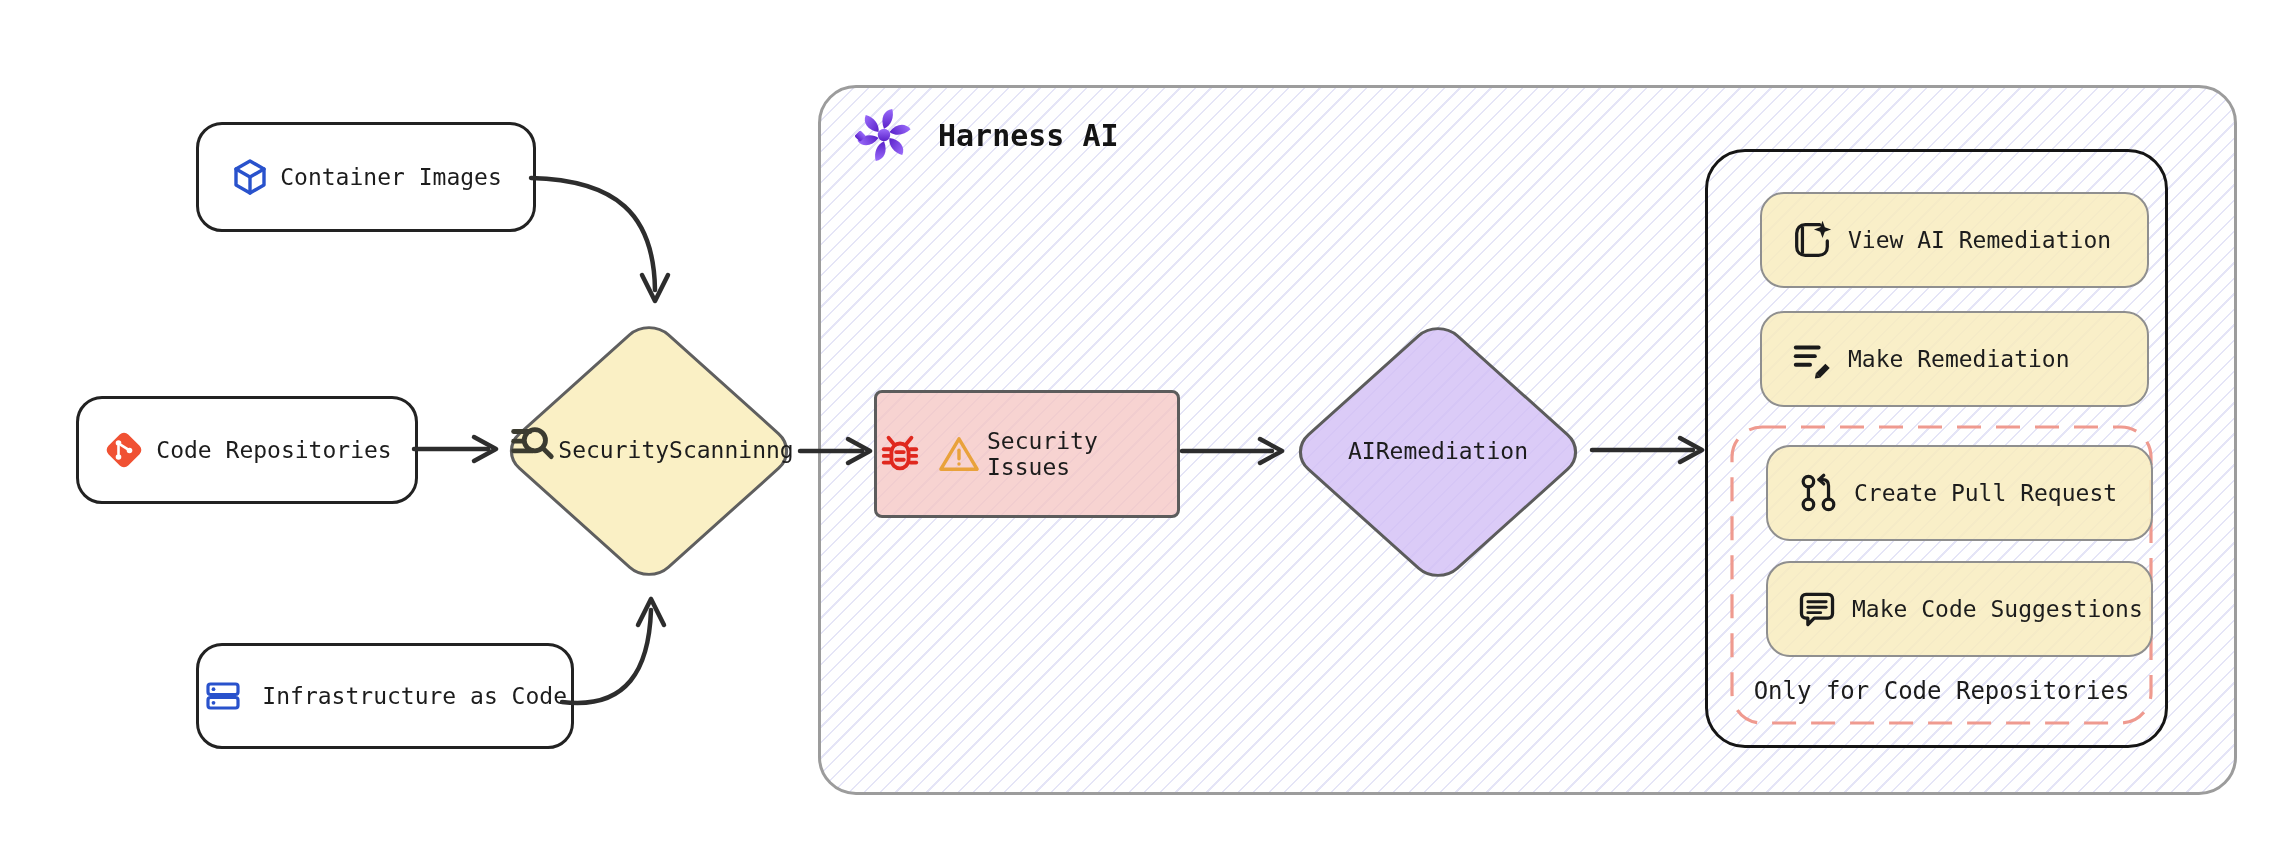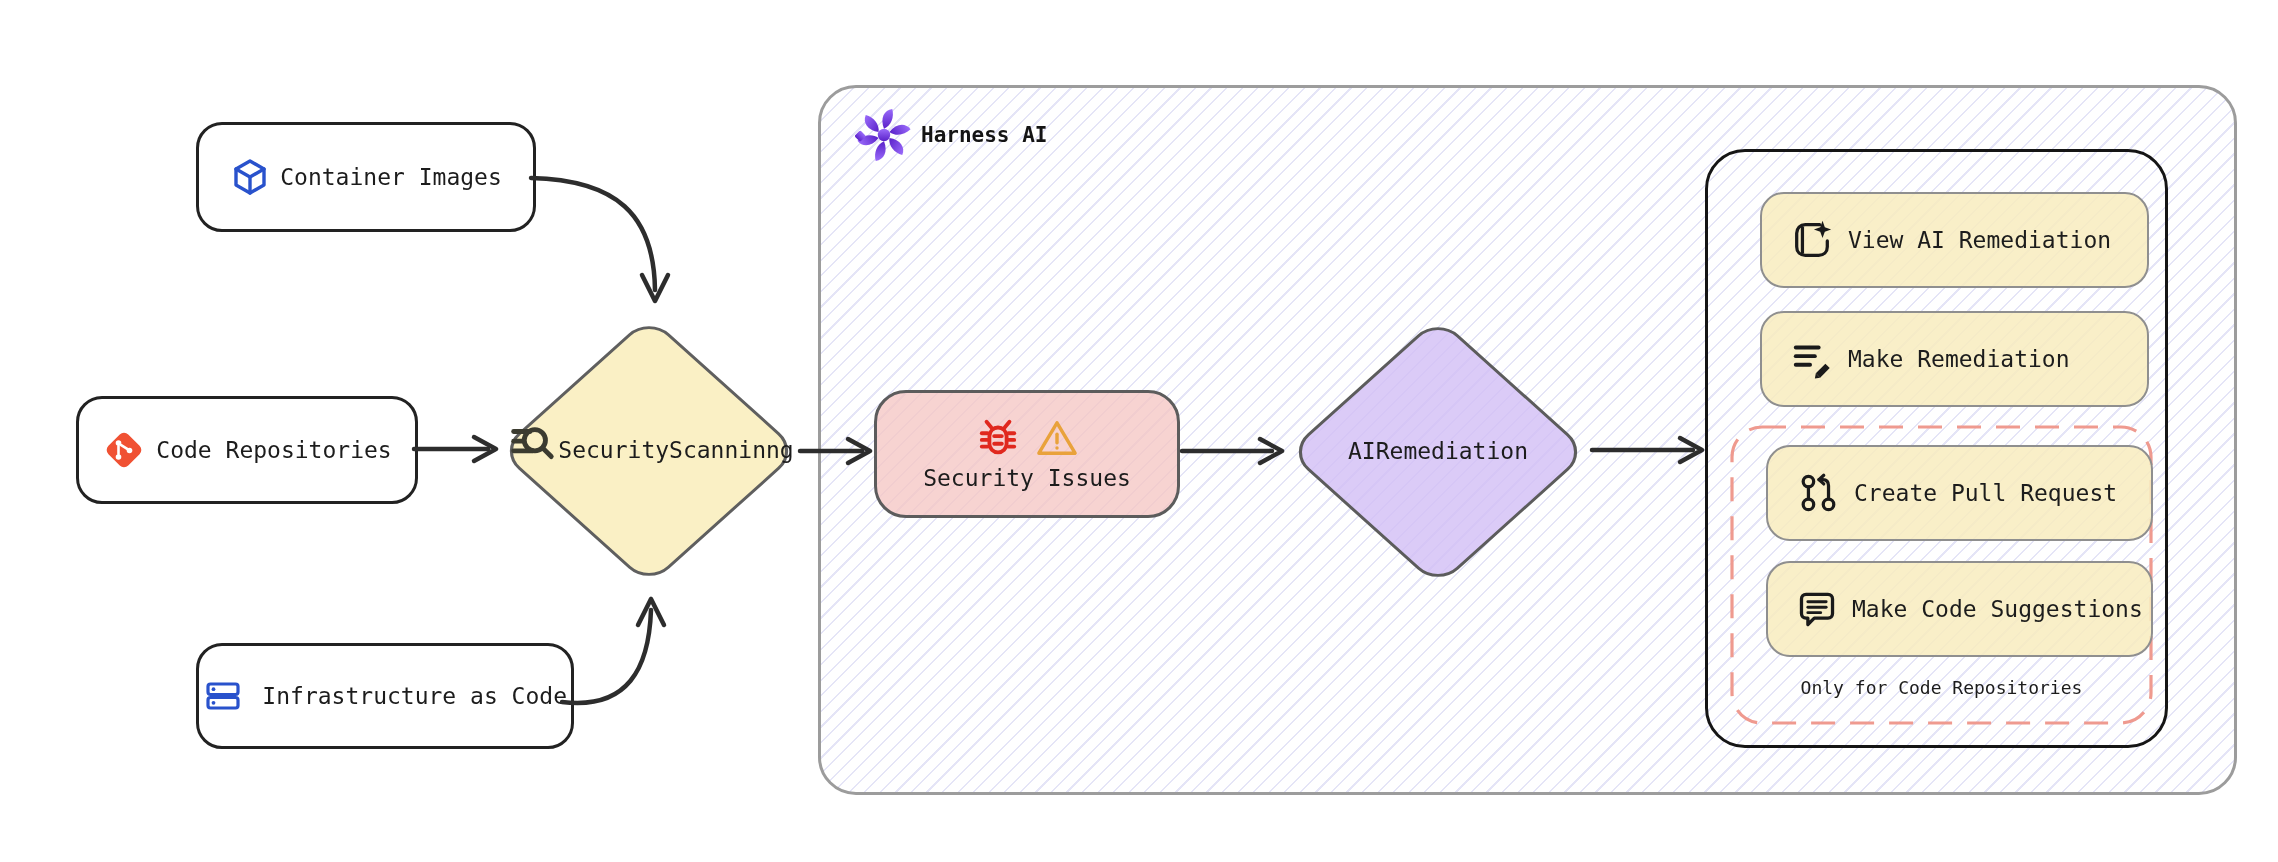--- a/index.html
+++ b/index.html
@@ -19,28 +19,28 @@
     text-align:center;z-index:3;pointer-events:none;font-size:23px;line-height:1.45;
   }
   
   .harness{
     position:absolute;left:818px;top:85px;width:1419px;height:710px;
     border:3px solid #9c9c9c;border-radius:38px;box-sizing:border-box;
     background-image:repeating-linear-gradient(135deg, rgba(124,124,214,0.20) 0px, rgba(124,124,214,0.20) 1.6px, transparent 1.6px, transparent 11px);
     background-color:#ffffff;z-index:1;
   }
   .harness-header{
-    position:absolute;left:34px;top:18px;display:flex;align-items:center;gap:8px;
-    font-size:21px;font-weight:bold;color:#141414;text-align:right;
+    position:absolute;left:34px;top:18px;display:flex;align-items:center;gap:25px;
+    font-size:30px;font-weight:bold;color:#141414;text-align:right;
   }
   
   .issues-box{
     position:absolute;left:874px;top:390px;width:306px;height:128px;box-sizing:border-box;
-    background:rgba(245,198,196,0.78);border:3px solid #5c5c5c;border-radius:32px;
-    display:flex;flex-direction:column;align-items:center;justify-content:center;gap:6px;
+    background:rgba(245,198,196,0.78);border:3px solid #5c5c5c;border-radius:8px;
+    display:flex;flex-direction:row;align-items:center;justify-content:center;gap:6px;
     font-size:23px;z-index:3;
   }
   .issues-icons{display:flex;align-items:center;gap:14px;}
   
   .actions-panel{
     position:absolute;left:1705px;top:149px;width:463px;height:599px;box-sizing:border-box;
     border:3.5px solid #151515;border-radius:40px;z-index:3;
   }
   .action-btn{
     position:absolute;box-sizing:border-box;height:96px;
@@ -49,21 +49,21 @@
     font-size:23px;white-space:nowrap;margin-left:18px;
   }
   .btn-view{left:34px;top:40px;width:389px;}
   .btn-edit{left:34px;top:159px;width:389px;}
   .dashed-group{position:absolute;left:22px;top:273px;width:423px;height:300px;}
   .dashed-border{position:absolute;left:0;top:0;pointer-events:none;}
   .btn-pr{left:18px;top:20px;width:387px;}
   .btn-suggest{left:18px;top:136px;width:387px;}
   .repo-note{
     position:absolute;left:0;top:252px;width:100%;text-align:center;
-    font-size:18px;color:#1c1c1c;
+    font-size:24px;color:#1c1c1c;
   }
   
   .arrows{position:absolute;left:0;top:0;z-index:4;pointer-events:none;}
   .arrows path,.arrows line{stroke:#2d2d2d;stroke-width:4.5;fill:none;stroke-linecap:round;stroke-linejoin:round;}
   .icon{flex:0 0 auto;display:block;}
 </style>
 </head>
 <body>
 
 <div class="canvas">

